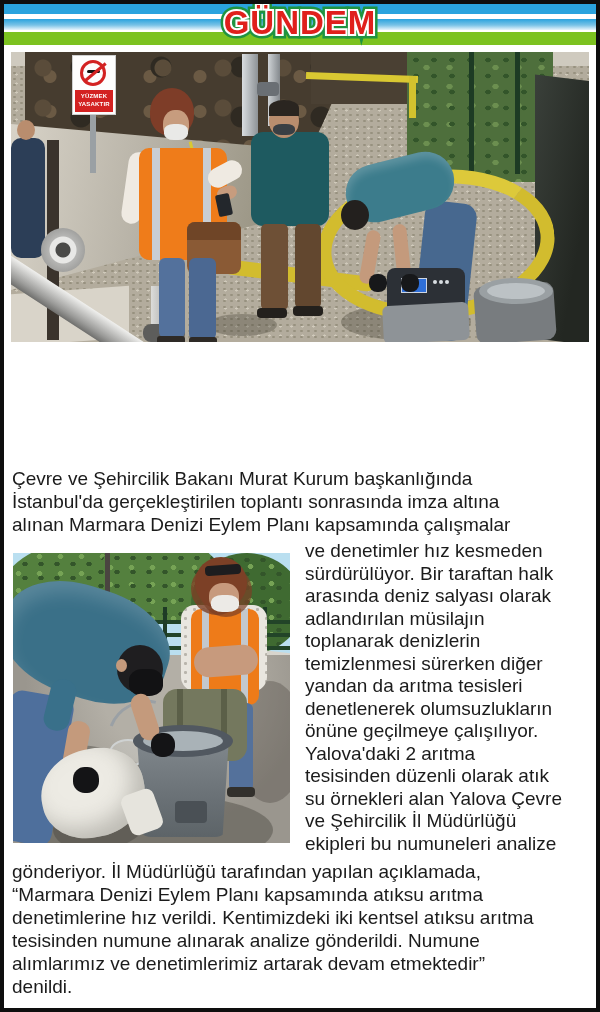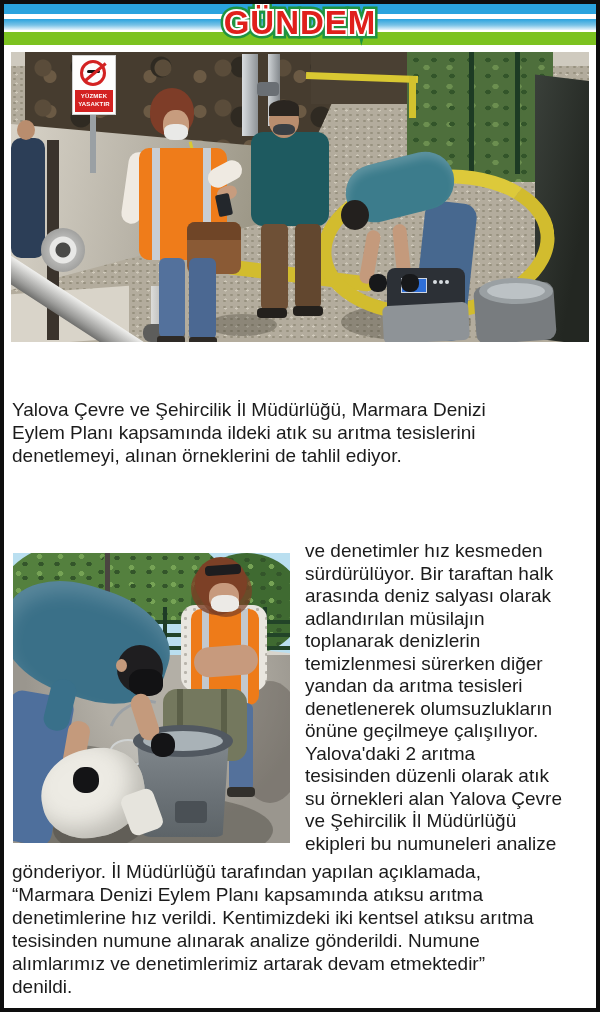--- a/index.html
+++ b/index.html
@@ -271,23 +271,23 @@
     <div class="abs t-pump-base"></div>
     <div class="abs t-pump-screen"></div>
     <div class="abs t-pump-btn" style="left:422px;top:228px;"></div>
     <div class="abs t-pump-btn" style="left:428px;top:228px;"></div>
     <div class="abs t-pump-btn" style="left:434px;top:228px;"></div>
     <div class="abs t-m2-glove" style="left:358px;top:222px;"></div>
     <div class="abs t-m2-glove" style="left:390px;top:222px;"></div>
   </div>
 
 
-  <div class="abs para p12a">Yalova Çevre ve Şehircilik İl Müdürlüğü, Marmara Denizi
-Eylem Planı kapsamında ildeki atık su arıtma tesislerini
-denetlemeyi, alınan örneklerini de tahlil ediyor.</div>
+  <div class="abs para p12b">Çevre ve Şehircilik Bakanı Murat Kurum başkanlığında
+İstanbul'da gerçekleştirilen toplantı sonrasında imza altına
+alınan Marmara Denizi Eylem Planı kapsamında çalışmalar</div>
   <div class="abs para pwrap">ve denetimler hız kesmeden
 sürdürülüyor. Bir taraftan halk
 arasında deniz salyası olarak
 adlandırılan müsilajın
 toplanarak denizlerin
 temizlenmesi sürerken diğer
 yandan da arıtma tesisleri
 denetlenerek olumsuzlukların
 önüne geçilmeye çalışılıyor.
 Yalova'daki 2 arıtma

